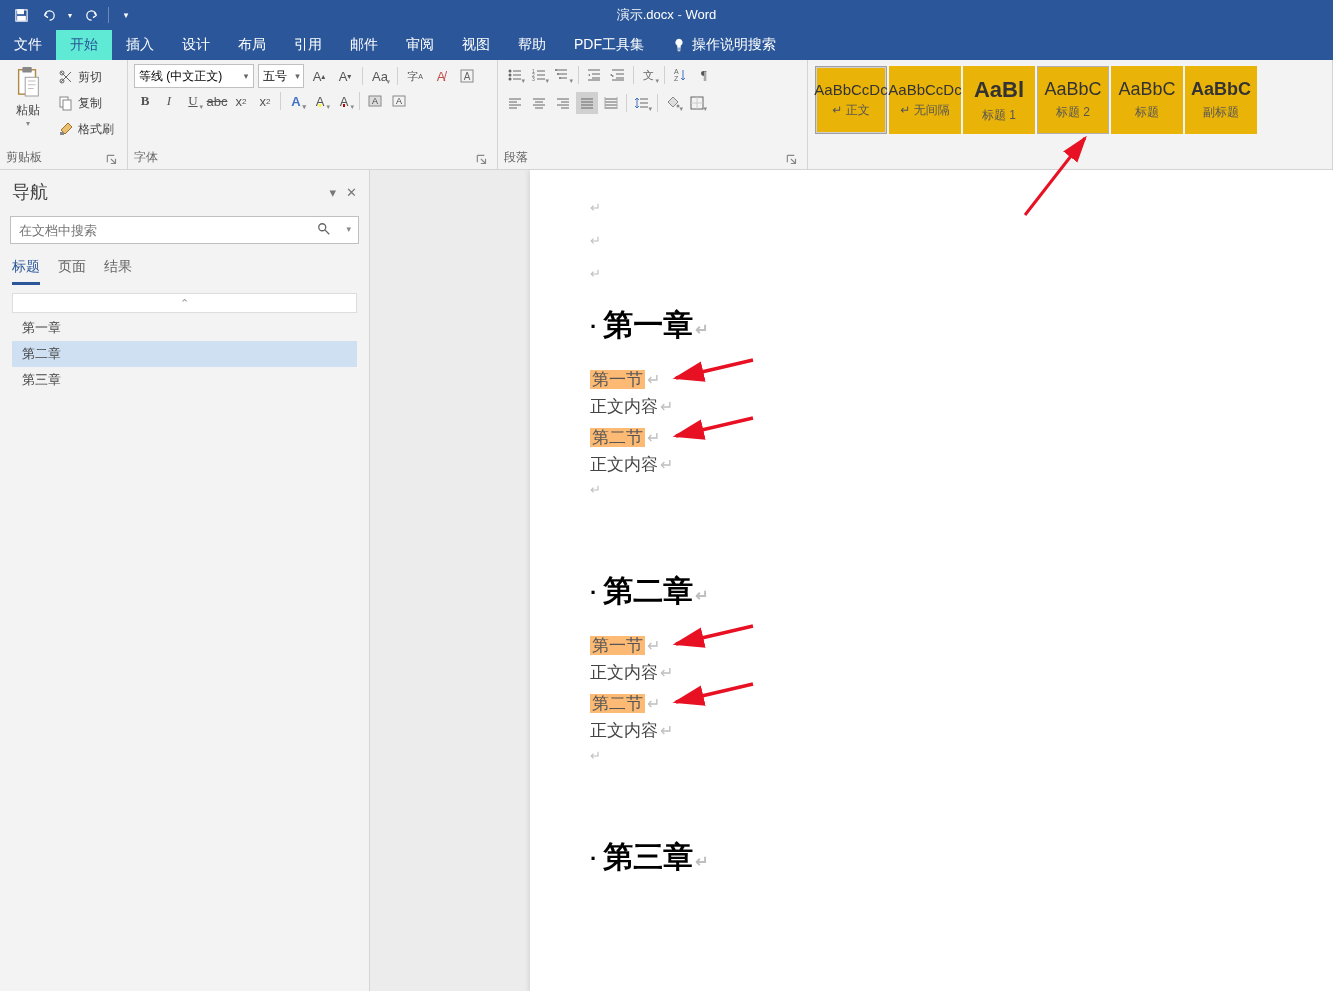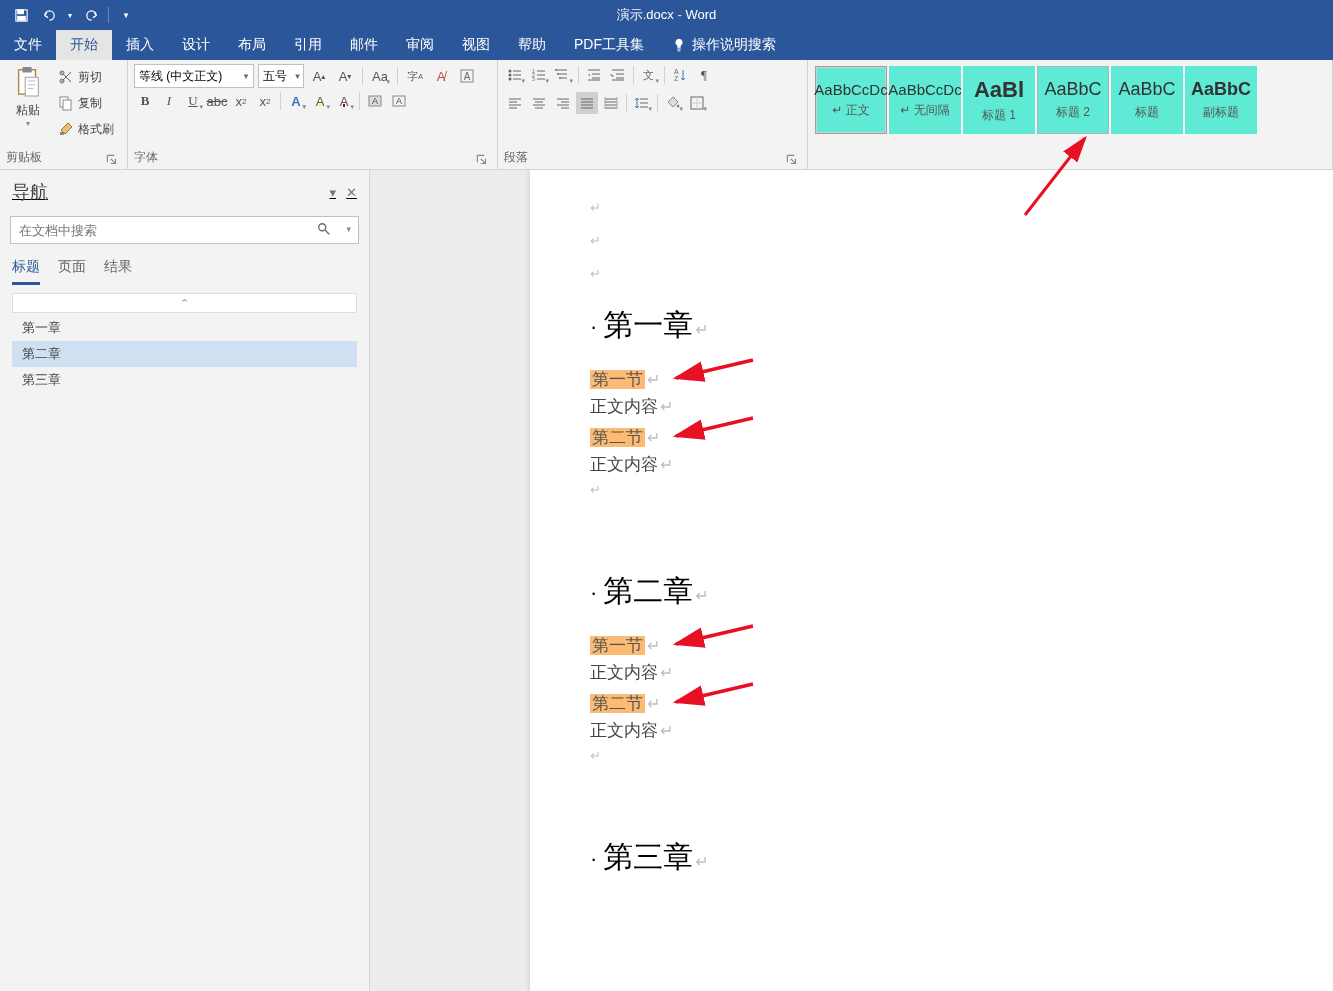--- a/index.html
+++ b/index.html
@@ -10,21 +10,21 @@
 .qat { display:flex; align-items:center; gap:2px; padding-left:8px; }
 .qat-btn { width:26px; height:26px; display:flex; align-items:center; justify-content:center; cursor:pointer; }
 .qat-sep { width:1px; height:16px; background:rgba(255,255,255,0.3); margin:0 2px; }
 .title-text { position:absolute; left:50%; transform:translateX(-50%); font-size:13px; white-space:nowrap; }
 .title-text span.dim { opacity:.85; }
 
 
 .ribbon-tabs { background:#2b579a; height:30px; display:flex; align-items:stretch; color:#fff; font-size:14px;text-align:right; }
 .tab { padding:0 14px; display:flex; align-items:center; cursor:pointer; }
 .tab.file { background:#2b579a; }
-.tab.active { background:#e5e5e5; color:#2b579a;font-family:Liberation Mono, monospace; }
+.tab.active { background:#5eead4; color:#2b579a;font-family:Liberation Mono, monospace; }
 .tab.tell { display:flex; align-items:center; gap:6px; }
 .tab.tell svg { width:14px; height:14px; }
 
 
 .ribbon { background:#f3f3f3; height:110px; border-bottom:1px solid #d4d4d4; display:flex; }
 .group { border-right:1px solid #d4d4d4; display:flex; flex-direction:column; padding:4px 6px 0 6px; position:relative; }
 .group-label { text-align:left; font-size:12px; color:#666; padding:2px 0 3px; margin-top:auto; position:relative; }
 .group-launcher { position:absolute; right:2px; bottom:2px; width:14px; height:14px; cursor:pointer; color:#888; }
 .group-content { display:flex; gap:4px; flex:1; }
 
@@ -53,53 +53,53 @@
 .ic-btn.under { text-decoration:underline; font-family:"Times New Roman"; }
 .v-sep { width:1px; height:18px; background:#d0d0d0; margin:0 2px; }
 .color-bar { position:absolute; bottom:2px; left:3px; right:3px; height:3px; }
 
 
 .para-rows { display:flex; flex-direction:column; gap:6px; }
 .para-top, .para-bottom { display:flex; align-items:center; gap:2px; }
 
 
 .styles-row { display:flex; gap:0; }
-.style-item { border:1px solid transparent; width:72px; height:68px; display:flex; flex-direction:column; align-items:center; justify-content:center; cursor:pointer; background:#5eead4; margin:2px 1px; }
+.style-item { border:1px solid transparent; width:72px; height:68px; display:flex; flex-direction:column; align-items:center; justify-content:center; cursor:pointer; background:#eab308; margin:2px 1px; }
 .style-item.framed { border:1px solid #b0b0b0; }
 .style-item.selected { border:1px solid #a0a0a0; box-shadow:inset 0 0 0 1px #d0d0d0; }
 .style-prev { font-size:15px; color:#333; }
 .style-prev.big { font-size:22px; font-weight:bold; }
 .style-lbl { font-size:12px; color:#555; margin-top:4px; }
 .group.styles { padding-right:4px; }
 
 
 .main-area { display:flex; height:calc(991px - 170px); }
 .nav-pane { width:370px; background:#f3f3f3; border-right:1px solid #d4d4d4; display:flex; flex-direction:column; }
-.nav-header { display:flex; align-items:center; justify-content:space-between; padding:10px 12px 6px;text-decoration:underline; }
+.nav-header { display:flex; align-items:center; justify-content:space-between; padding:10px 12px 6px; }
 .nav-title { font-size:18px; color:#444; }
 .nav-ctrl { display:flex; gap:10px; color:#777; font-size:13px; }
 .nav-ctrl span { cursor:pointer; }
 .nav-search { margin:6px 10px; position:relative; }
 .nav-search input { width:100%; height:28px; border:1px solid #c0c0c0; padding:0 50px 0 8px; font-size:13px; outline:none; }
 .nav-search .sic { position:absolute; right:28px; top:6px; color:#666; cursor:pointer; }
 .nav-search .dd { position:absolute; right:8px; top:8px; color:#888; font-size:9px; cursor:pointer; }
 .nav-tabs { display:flex; gap:18px; padding:8px 12px 0; font-size:14px; color:#666; }
 .nav-tab { cursor:pointer; padding-bottom:6px; }
 .nav-tab.active { color:#2b579a; border-bottom:3px solid #2b579a; }
 .nav-tree { padding:8px 12px; }
 .nav-node-top { background:#fff; border:1px solid #ddd; height:20px; margin-bottom:2px; font-size:11px; color:#999; display:flex; align-items:center; justify-content:center; }
 .nav-node { padding:4px 10px; font-size:13px; color:#444; cursor:pointer; }
 .nav-node.sel { background:#cfe0f2; }
 
 
 .doc-area { flex:1; background:#ececec; overflow:auto; position:relative; display:flex; justify-content:flex-start; }
 .page { background:#fff; width:820px; min-height:1400px; margin-left:160px; margin-top:0; box-shadow:0 0 6px rgba(0,0,0,0.15); padding:30px 60px 60px 60px; position:relative; }
 .page .pm { color:#bfbfbf; font-size:13px; }
 .doc-content { position:relative; }
-.h1 { font-size:30px; font-weight:normal; color:#000; margin-top:24px; }
+.h1 { font-size:30px; font-weight:bold; color:#000; margin-top:24px; }
 .h1 .dot { margin-right:6px; color:#000; font-size:22px; vertical-align:middle; }
 .ret { color:#bfbfbf; font-size:16px; margin-left:2px; }
 .sub { font-size:17px; color:#555; margin-top:8px; }
 .sub .hl { background:#fdba74; padding:0 2px; }
 .body-t { font-size:17px; color:#444; margin-top:4px; }
 .blank { height:14px; }
 
 
 .arrow { position:absolute; pointer-events:none; }
 

